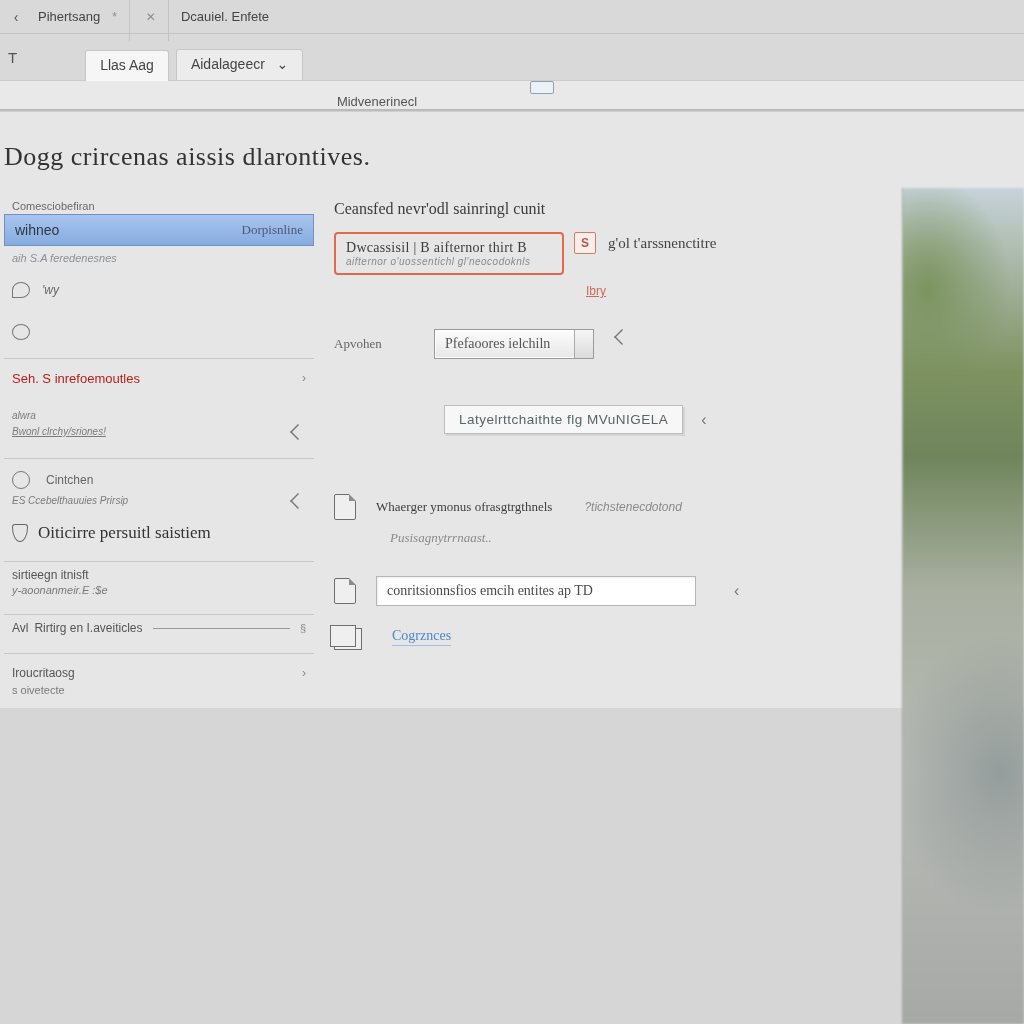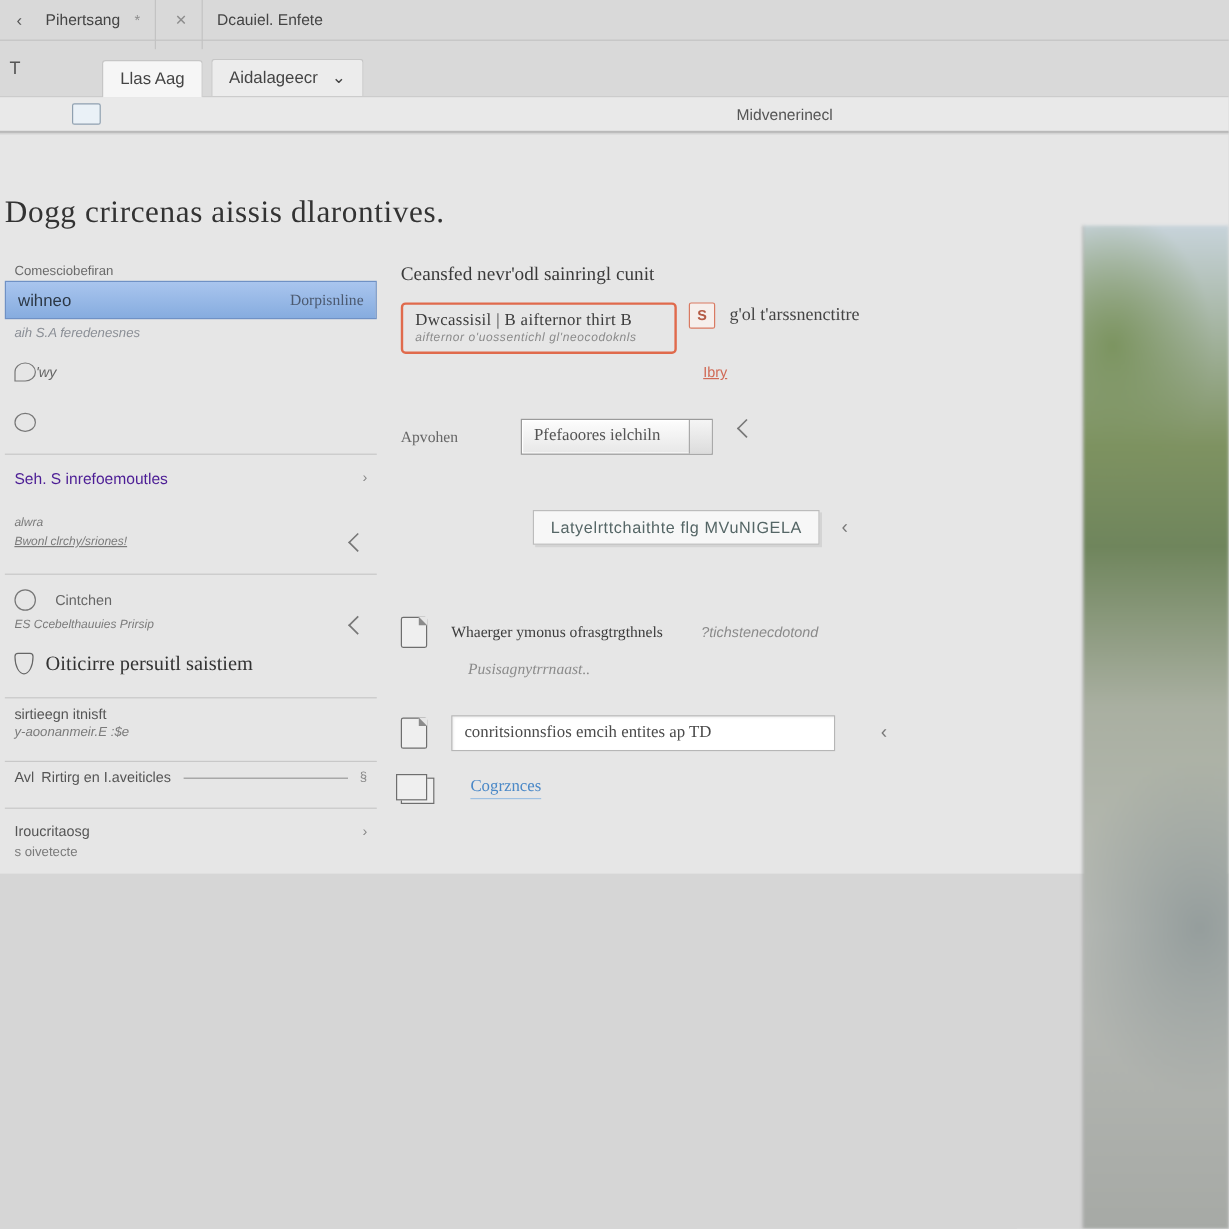--- a/index.html
+++ b/index.html
@@ -41,41 +41,41 @@
     padding: 6px 14px 8px; font-size: 14px; color: #444;
     border-radius: 3px 3px 0 0;
   }
   .innertab.active { background: #f6f6f6; position: relative; top: 1px; }
   .innertab + .innertab { margin-left: -1px; }
   .row3 {
     display: flex; align-items: center; height: 30px;
     background: #e9e9e9; border-top: 1px solid #ccc;
     border-bottom: 1px solid #b9b9b9;
     padding-left: 60px;
+    flex-direction: column;
   }
   .doc-icon {
     width: 24px; height: 18px;
     border: 1px solid #8fa0b0; background: #eaf1f7;
     border-radius: 2px;
   }
   .row3 .spacer { flex: 1; }
   .row3-label { font-size: 13px; color: #555; margin-right: 330px; }
 
   
   .content-wrap {
     background: #e6e6e6;
     border-top: 1px solid #cfcfcf;
     padding: 26px 0 0 4px;
   }
   .page-title {
     font-family: Georgia, serif;
     font-size: 26px; letter-spacing: 0.5px;
     color: #333;
     padding: 4px 4px 26px 0;
-    margin-top: 20px;
   }
 
   .layout {
     display: flex; gap: 20px;
   }
 
   
   .sidebar { width: 310px; }
   .sb-small-label { font-size: 11px; color: #6a6a6a; padding: 2px 8px; }
   .sb-heading-row {
@@ -84,26 +84,26 @@
     border: 1px solid #6f91c5;
     height: 32px; padding: 0 10px;
     font-size: 14px; color: #2c3846; gap: 20px;
   }
   .sb-heading-row .fill { flex: 1; }
   .sb-heading-row .right-label { font-size: 13px; color: #4c5a70; font-family: Georgia,serif; }
 
   .sb-muted-link { font-size: 11px; color: #8b8f96; padding: 6px 8px; font-style: italic; }
 
   .sb-block { padding: 12px 8px 18px; border-bottom: 1px solid #c8c8c8; }
-  .sb-glyph-row { display: flex; align-items: center; font-size: 12px; color: #666; font-style: italic; }
+  .sb-glyph-row { display: flex; align-items: center; gap: 12px; font-size: 12px; color: #666; font-style: italic; }
   .sb-glyph {
     width: 18px; height: 16px; border: 1.5px solid #777; border-radius: 50% 50% 50% 0;
     display: inline-block;
   }
-  .sb-block-title { font-size: 13px; color: #4c1d95; padding-bottom: 4px; display:flex; gap:6px;}
+  .sb-block-title { font-size: 13px; color: #b91c1c; padding-bottom: 4px; display:flex; gap:6px;}
   .sb-little { font-size: 10px; color: #7b7b7b; font-style: italic; line-height: 1.6; }
   .sb-block .chev { float: right; color: #888; font-size: 12px; }
   .pie-icon {
     width: 18px; height: 18px; border: 1.5px solid #777; border-radius: 50%;
     display: inline-block; position: relative; margin-right: 8px;
   }
   .shield-icon {
     width: 16px; height: 18px; border: 1.5px solid #666;
     border-radius: 3px 3px 50% 50% / 3px 3px 80% 80%;
     display: inline-block; margin-right: 10px;

